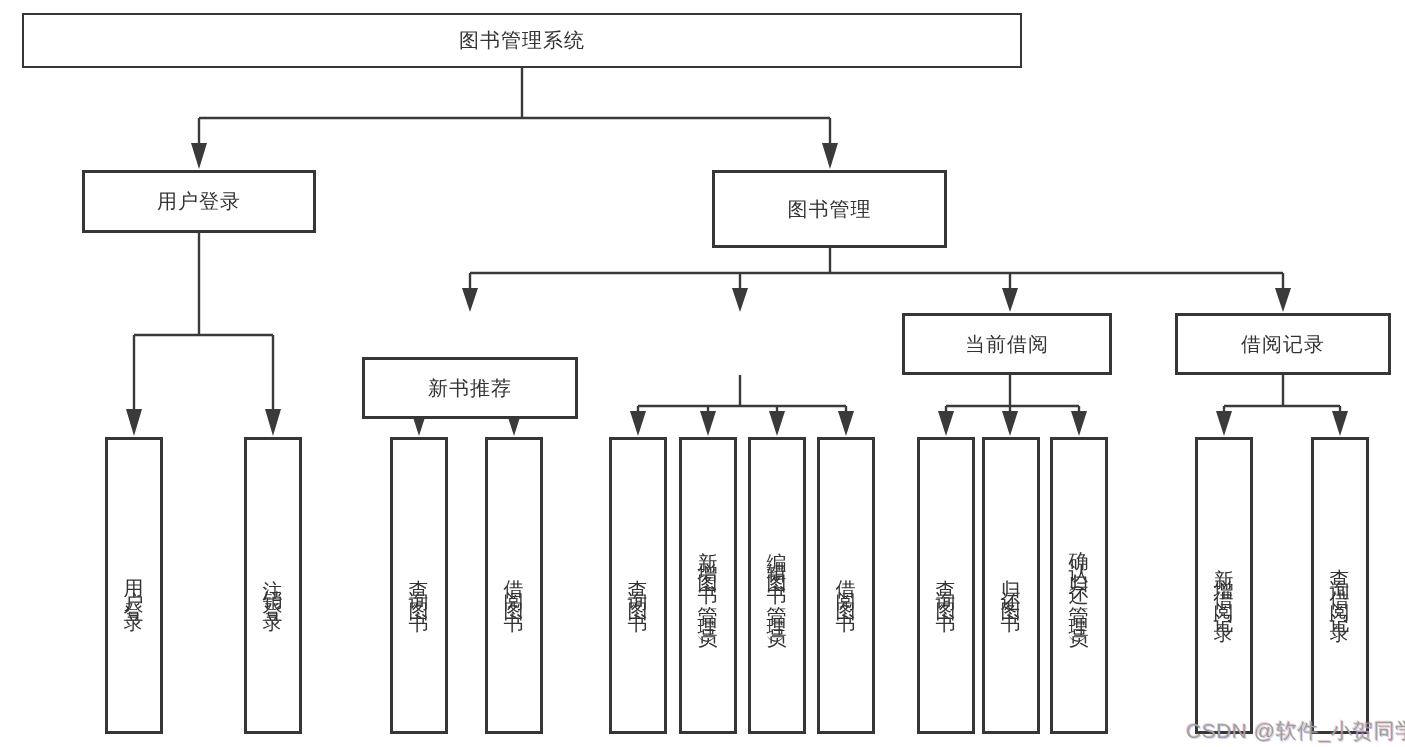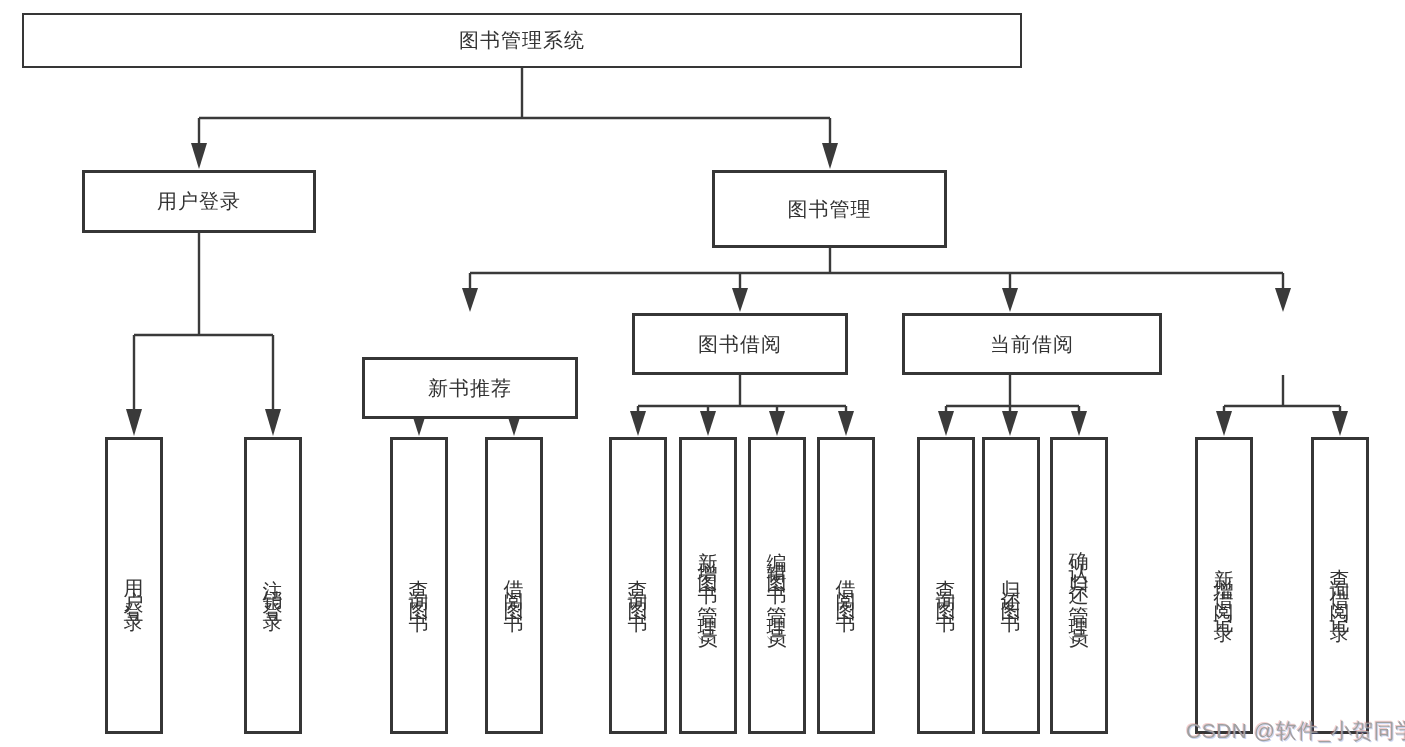--- a/index.html
+++ b/index.html
@@ -110,25 +110,25 @@
   <div class="box" style="left:82px; top:170px; width:234px; height:63px;">
     <span class="hlabel">用户登录</span>
   </div>
   <div class="box" style="left:712px; top:170px; width:235px; height:78px;">
     <span class="hlabel">图书管理</span>
   </div>
 
   <div class="box" style="left:362px; top:313px; width:216px; height:62px;margin-top:44px;">
     <span class="hlabel">新书推荐</span>
   </div>
-  <div class="box" style="left:632px; top:313px; width:216px; height:62px;">
-    <span class="hlabel">图书借阅</span>
+  <div class="box" style="left:902px; top:313px; width:210px; height:62px;">
+    <span class="hlabel">当前借阅</span>
   </div>
-  <div class="box" style="left:902px; top:313px; width:260px; height:62px;">
-    <span class="hlabel">当前借阅</span>
+  <div class="box" style="left:1175px; top:313px; width:216px; height:62px;">
+    <span class="hlabel">借阅记录</span>
   </div>
 
   <div class="box" style="left:105px; top:437px; width:58px; height:297px;">
     <span class="vlabel">用户登录</span>
   </div>
   <div class="box" style="left:244px; top:437px; width:58px; height:297px;">
     <span class="vlabel">注销登录</span>
   </div>
 
   <div class="box" style="left:390px; top:437px; width:58px; height:297px;">

